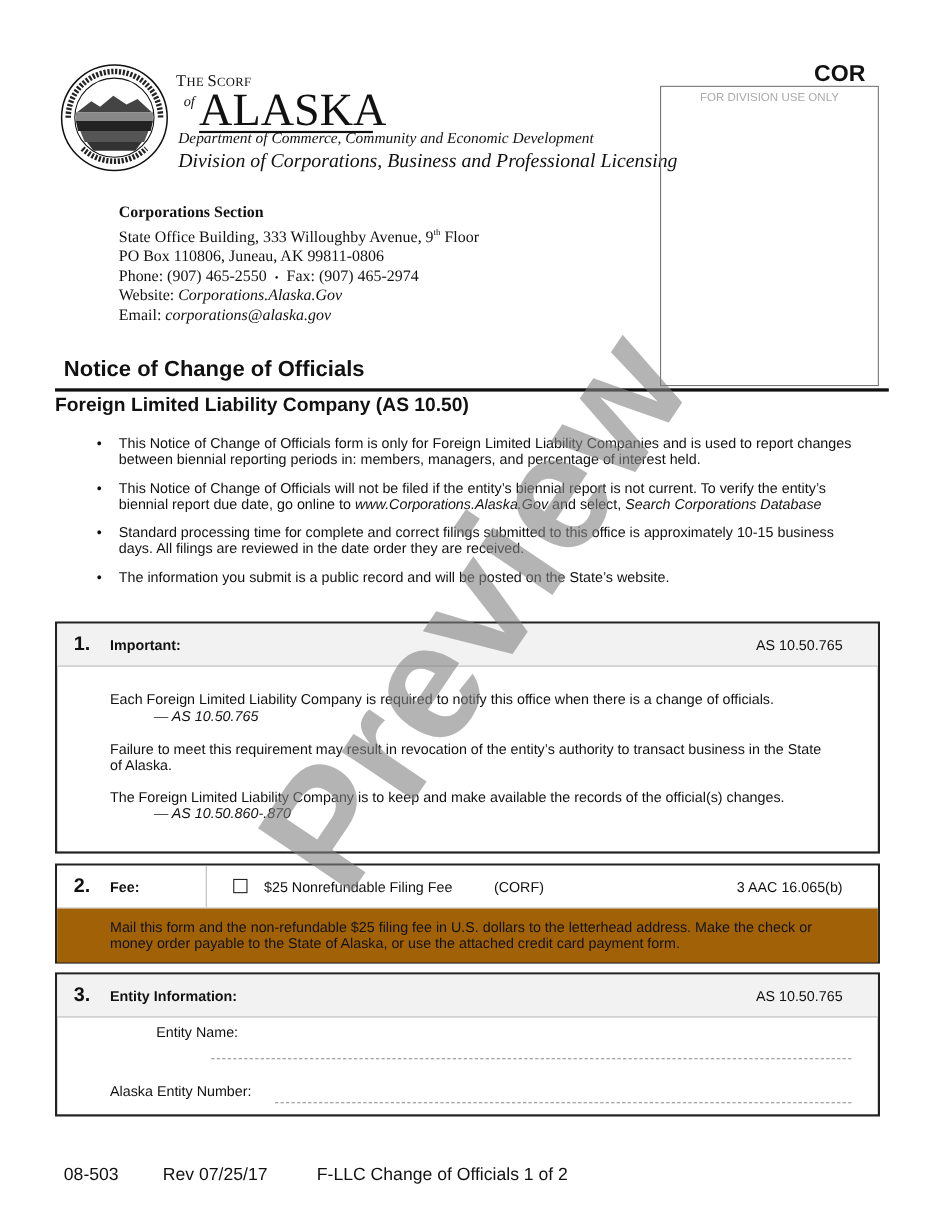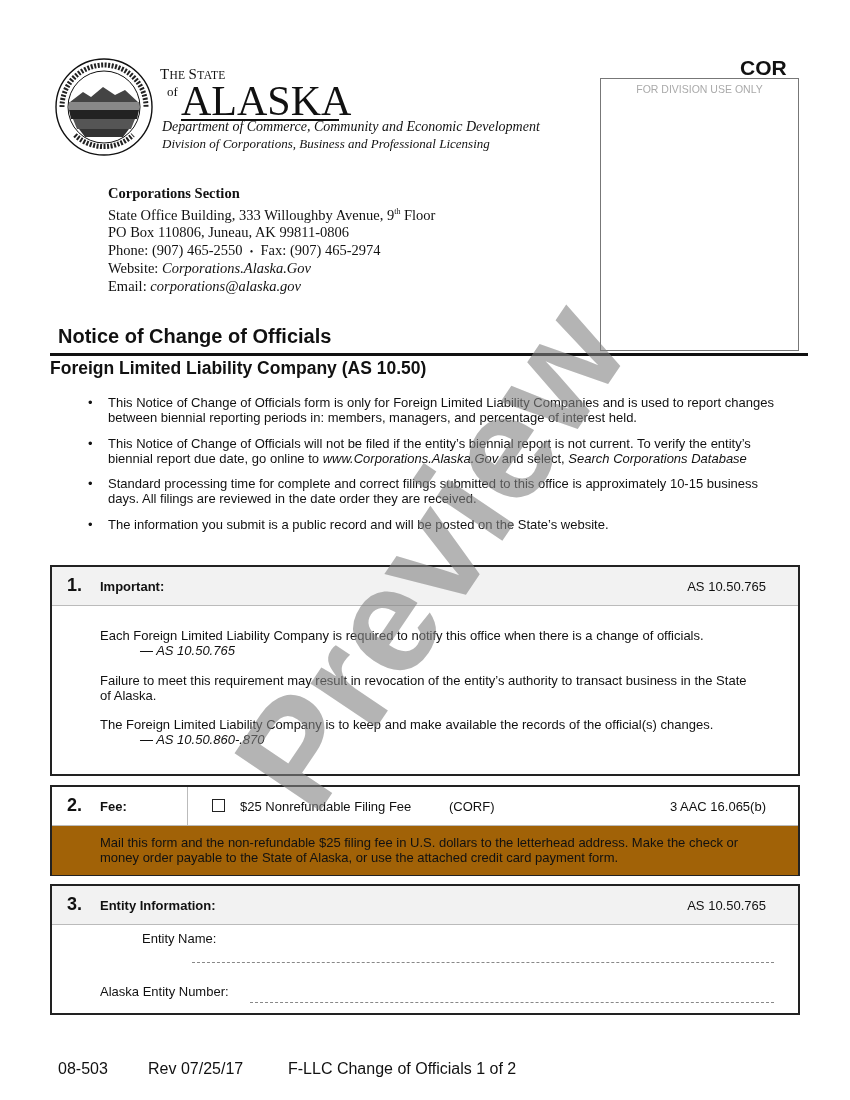--- a/index.html
+++ b/index.html
@@ -6,25 +6,25 @@
   body { width: 850px; height: 1100px; position: relative; overflow: hidden; color: #111; }
   .abs { position: absolute; }
   .serif { font-family: "Liberation Serif", "DejaVu Serif", serif; }
   .sans { font-family: "Liberation Sans", "DejaVu Sans", sans-serif; }
 
   
   #seal { left: 53px; top: 57px; width: 102px; height: 100px; }
   #the-state { left: 160px; top: 66px; font-size: 15px; letter-spacing: 0.3px; }
   #the-state .big { font-size: 15px; }
   #the-state .small { font-size: 11.5px; }
-  #of-word { left: 167px; top: 84px; font-size: 13px; }
+  #of-word { left: 167px; top: 84px; font-size: 13px; font-style: italic; }
   #alaska-word { left: 181px; top: 80px; font-size: 42px; line-height: 42px; letter-spacing: 0px; }
   #alaska-underline { left: 181px; top: 119px; width: 158px; height: 2px; background: #111; }
   #dept-line { left: 162px; top: 119px; font-size: 14px; font-style: italic; }
-  #div-line { left: 162px; top: 136px; font-size: 13px; font-style: italic; }
+  #div-line { left: 162px; top: 136px; font-size: 18px; font-style: italic; }
 
   #cor-label { left: 740px; top: 56px; font-size: 21px; font-weight: bold; }
   #division-box { left: 600px; top: 78px; width: 199px; height: 273px; border: 1.3px solid #777; box-sizing: border-box; }
   #division-label { position: absolute; left: 0; right: 0; top: 4px; text-align: center; font-size: 10.5px; color: #aaa; }
 
   #contact { left: 108px; top: 185px; font-size: 14.5px; line-height: 17.6px; }
   #contact .row { white-space: nowrap; }
   #contact .title { font-weight: bold; }
   #contact sup { font-size: 8px; margin-top: 12px; }
   #contact i { font-style: italic; }
@@ -84,21 +84,21 @@
   <circle cx="51" cy="50" r="36" fill="#fff" stroke="#111" stroke-width="1"></circle>
   <path d="M9 50 A42 42 0 0 1 93 50" fill="none" stroke="#222" stroke-width="5" stroke-dasharray="2 1.5"></path>
   <path d="M22 78 A42 42 0 0 0 80 78" fill="none" stroke="#222" stroke-width="5" stroke-dasharray="2 1.5"></path>
   <path d="M17 45 L30 35 L38 40 L50 30 L62 38 L72 33 L85 45 Z" fill="#444"></path>
   <rect x="16" y="45" width="70" height="8" fill="#888"></rect>
   <path d="M16 53 L86 53 L84 62 L18 62 Z" fill="#222"></path>
   <path d="M20 62 L82 62 L78 72 L24 72 Z" fill="#555"></path>
   <path d="M26 72 L76 72 L70 80 L32 80 Z" fill="#333"></path>
 </svg>
 
-<div id="the-state" class="abs serif"><span class="big">T</span><span class="small">HE </span><span class="big">S</span><span class="small">TATE</span></div>
+<div id="the-state" class="abs serif"><span class="big">T</span><span class="small">HE </span><span class="big">S</span><span class="small">CORF</span></div>
 <div id="of-word" class="abs serif">of</div>
 <div id="alaska-word" class="abs serif">ALASKA</div>
 <div id="alaska-underline" class="abs"></div>
 <div id="dept-line" class="abs serif">Department of Commerce, Community and Economic Development</div>
 <div id="div-line" class="abs serif">Division of Corporations, Business and Professional Licensing</div>
 
 <div id="cor-label" class="abs sans">COR</div>
 <div id="division-box" class="abs sans">
   <div id="division-label">FOR DIVISION USE ONLY</div>
 </div>

